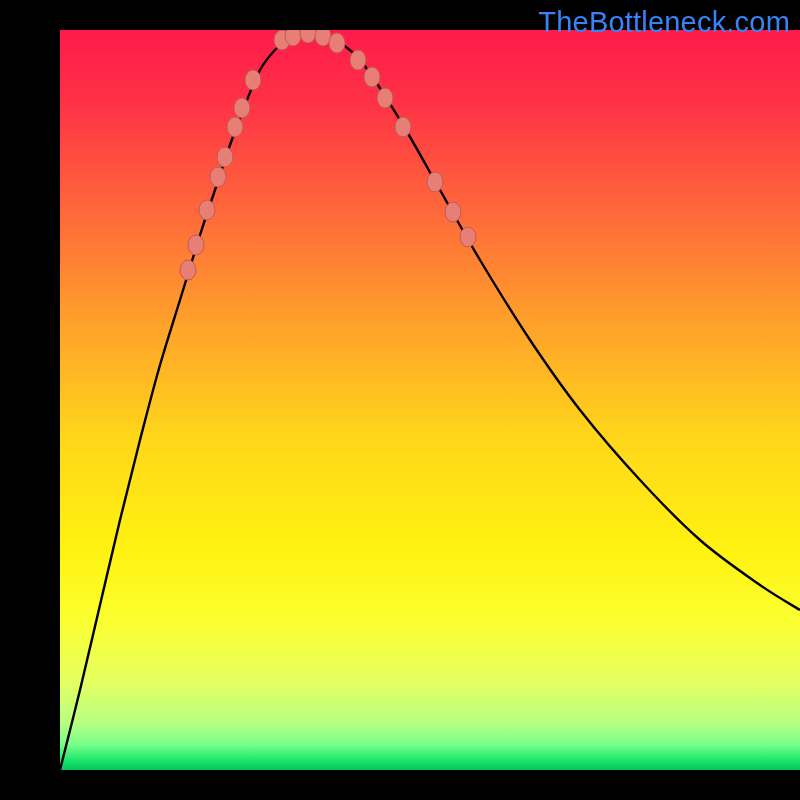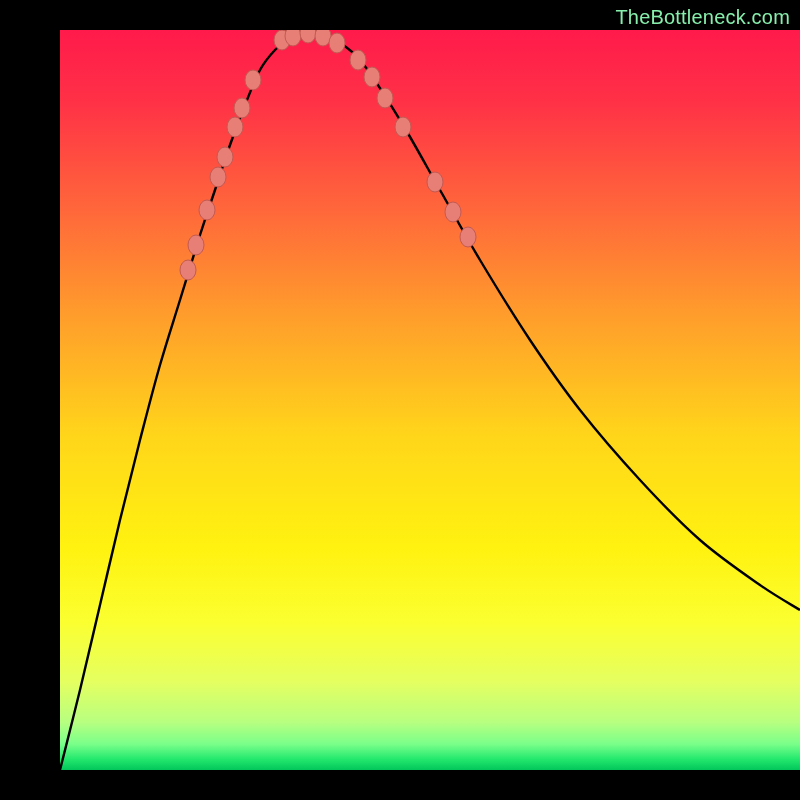--- a/index.html
+++ b/index.html
@@ -31,22 +31,22 @@
     position: absolute;
     left: 0;
     top: 0;
     width: 100%;
     height: 100%;
   }
   .watermark {
     position: absolute;
     top: 6px;
     right: 10px;
-    color: #86efac;
-    font-size: 20px;
+    color: #3b82f6;
+    font-size: 29px;
     font-weight: 500;
     letter-spacing: 0.2px;
     z-index: 50;
   }
   svg.curve {
     position: absolute;
     left: 0;
     top: 0;
     width: 100%;
     height: 100%;

